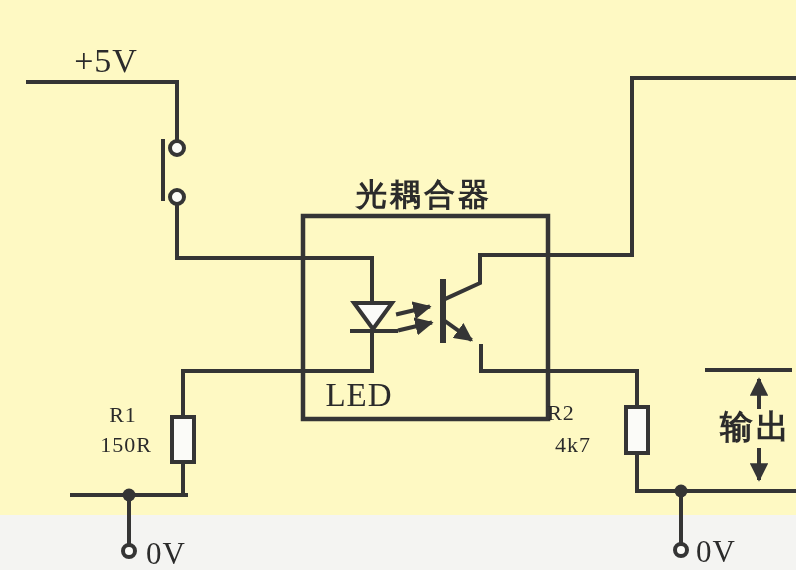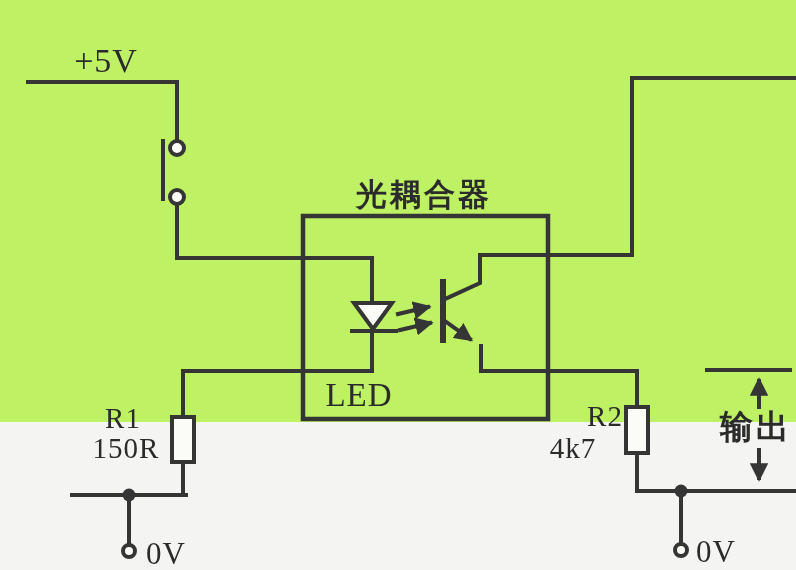--- a/index.html
+++ b/index.html
@@ -2,37 +2,37 @@
 <html><head>
 <meta charset="utf-8">
 <style>
   html,body{margin:0;padding:0;}
   body{
     width:796px;height:570px;overflow:hidden;
     background:#f4f4f2;
     font-family:"Liberation Serif","DejaVu Serif",serif;
   }
   .canvas{
-    position:relative;width:796px;height:422px;
-    background:#bef264;
+    position:relative;width:796px;height:515px;
+    background:#fef9c3;
     text-decoration:underline;
   }
   svg{position:absolute;left:0;top:0;}
   .lbl{
     position:absolute;
     color:#2b2b2b;
     line-height:1;
     white-space:nowrap;
     letter-spacing:1px;
   }
   .center{transform:translateX(-50%);}
   .f34{font-size:34px;}
   .f33{font-size:33px;}
   .f31{font-size:31px;}
-  .f29{font-size:29px;}
+  .f29{font-size:22px;}
   .cjk{font-weight:600;letter-spacing:3px;}
 </style>
 </head>
 <body>
 
 <div class="canvas">
 
   <svg width="796" height="570" viewBox="0 0 796 570">
     <defs>
       <marker id="ah" viewBox="0 0 10 10" refX="8" refY="5" markerWidth="4.6" markerHeight="4.6" orient="auto-start-reverse">
@@ -98,19 +98,19 @@
         <line x1="759" y1="450" x2="759" y2="478" marker-end="url(#ah)"></line>
       </g>
     </g>
   </svg>
 
   <div class="lbl f34 center" style="left:106px;top:44px;">+5V</div>
   <div class="lbl f33 center" style="left:359px;top:379px;">LED</div>
   <div class="lbl f31 center cjk" style="left:424px;top:179px;">光耦合器</div>
   <div class="lbl f29 center" style="left:123px;top:404px;">R1</div>
   <div class="lbl f29 center" style="left:126px;top:434px;">150R</div>
-  <div class="lbl f29 center" style="left:605px;top:402px;text-align:center;">R2</div>
+  <div class="lbl f29 center" style="left:561px;top:402px;text-align:center;">R2</div>
   <div class="lbl f29 center" style="left:573px;top:434px;">4k7</div>
   <div class="lbl f33 center cjk" style="left:756px;top:411px;text-align:center;">输出</div>
   <div class="lbl f31" style="left:146px;top:538px;">0V</div>
   <div class="lbl f31" style="left:696px;top:536px;">0V</div>
 
 </div>
 
 </body></html>

